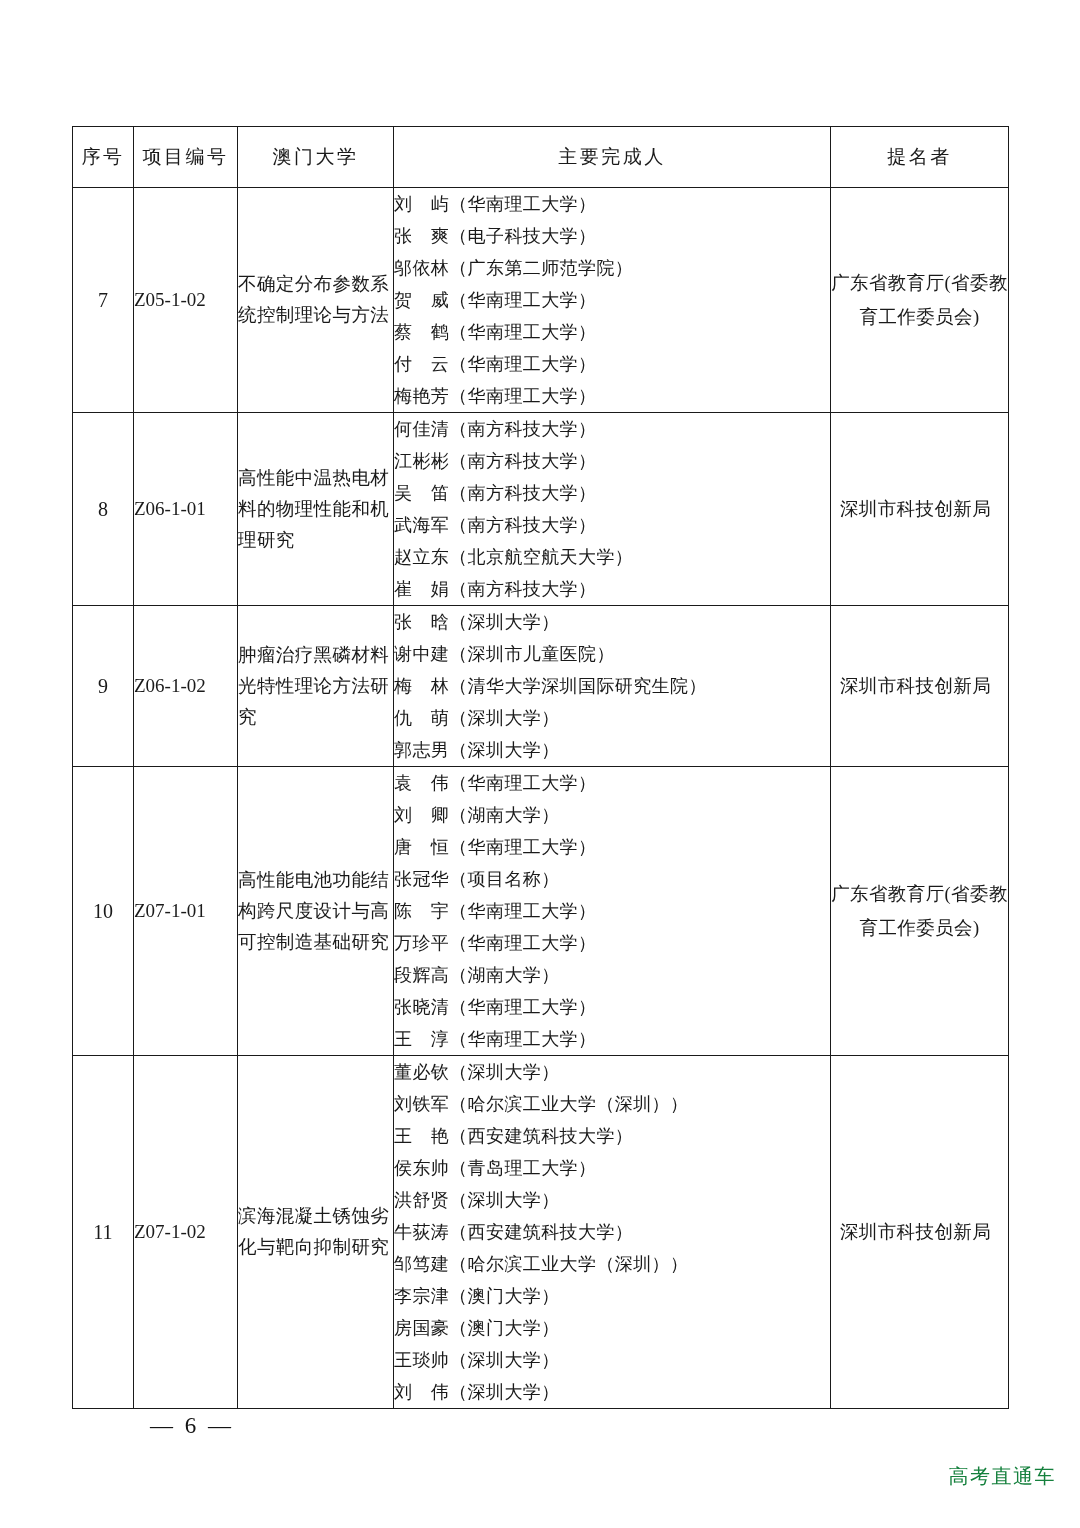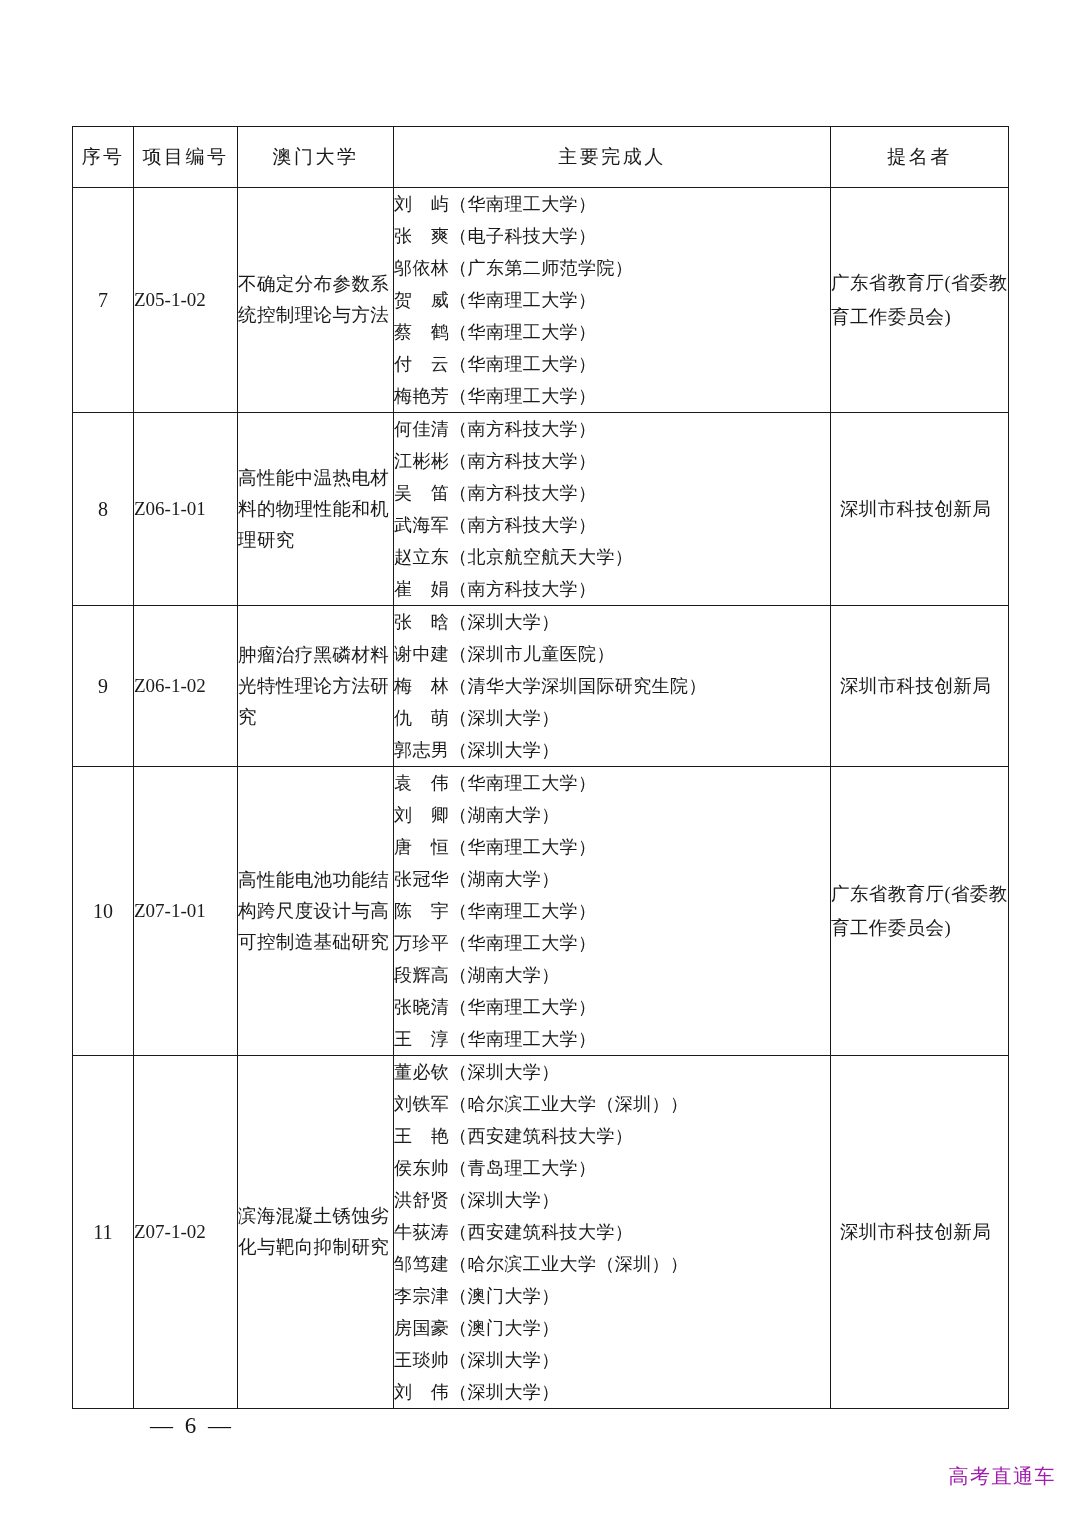--- a/index.html
+++ b/index.html
@@ -75,21 +75,21 @@
     padding: 14px 10px 14px 26px;
     font-size: 18px;
     line-height: 32px;
     text-align: left;
     letter-spacing: 0.4px;
   }
   td.nominator {
     padding: 8px 14px;
     font-size: 18.5px;
     line-height: 34px;
-    text-align: left;
+    text-align: center;
     letter-spacing: 0.4px;
   }
   td.nominator.center-one {
     text-align: center;
     padding-left: 0;
     padding-right: 8px;
   }
   .person-line {
     white-space: nowrap;
   }
@@ -103,21 +103,21 @@
     font-family: "Liberation Serif", "DejaVu Serif", serif;
     color: #141414;
   }
 
   .watermark {
     position: absolute;
     right: 24px;
     top: 1463px;
     font-size: 20px;
     letter-spacing: 1.5px;
-    color: #a21caf;
+    color: #15803d;
     font-family: "Liberation Sans", "DejaVu Sans", sans-serif;
   }
 </style>
 </head>
 <body>
 
 <div class="page">
 
   <table class="award-table">
     <colgroup>
@@ -180,21 +180,21 @@
           <td class="nominator center-one">深圳市科技创新局</td>
         </tr>
         <tr>
           <td class="seq">10</td>
           <td class="code">Z07-1-01</td>
           <td class="title">高性能电池功能结构跨尺度设计与高可控制造基础研究</td>
           <td class="people">
             <div class="person-line">袁　伟（华南理工大学）</div>
             <div class="person-line">刘　卿（湖南大学）</div>
             <div class="person-line">唐　恒（华南理工大学）</div>
-            <div class="person-line">张冠华（湖南大学）</div>
+            <div class="person-line">张冠华（项目名称）</div>
             <div class="person-line">陈　宇（华南理工大学）</div>
             <div class="person-line">万珍平（华南理工大学）</div>
             <div class="person-line">段辉高（湖南大学）</div>
             <div class="person-line">张晓清（华南理工大学）</div>
             <div class="person-line">王　淳（华南理工大学）</div>
           </td>
           <td class="nominator">广东省教育厅(省委教育工作委员会)</td>
         </tr>
         <tr>
           <td class="seq">11</td>

